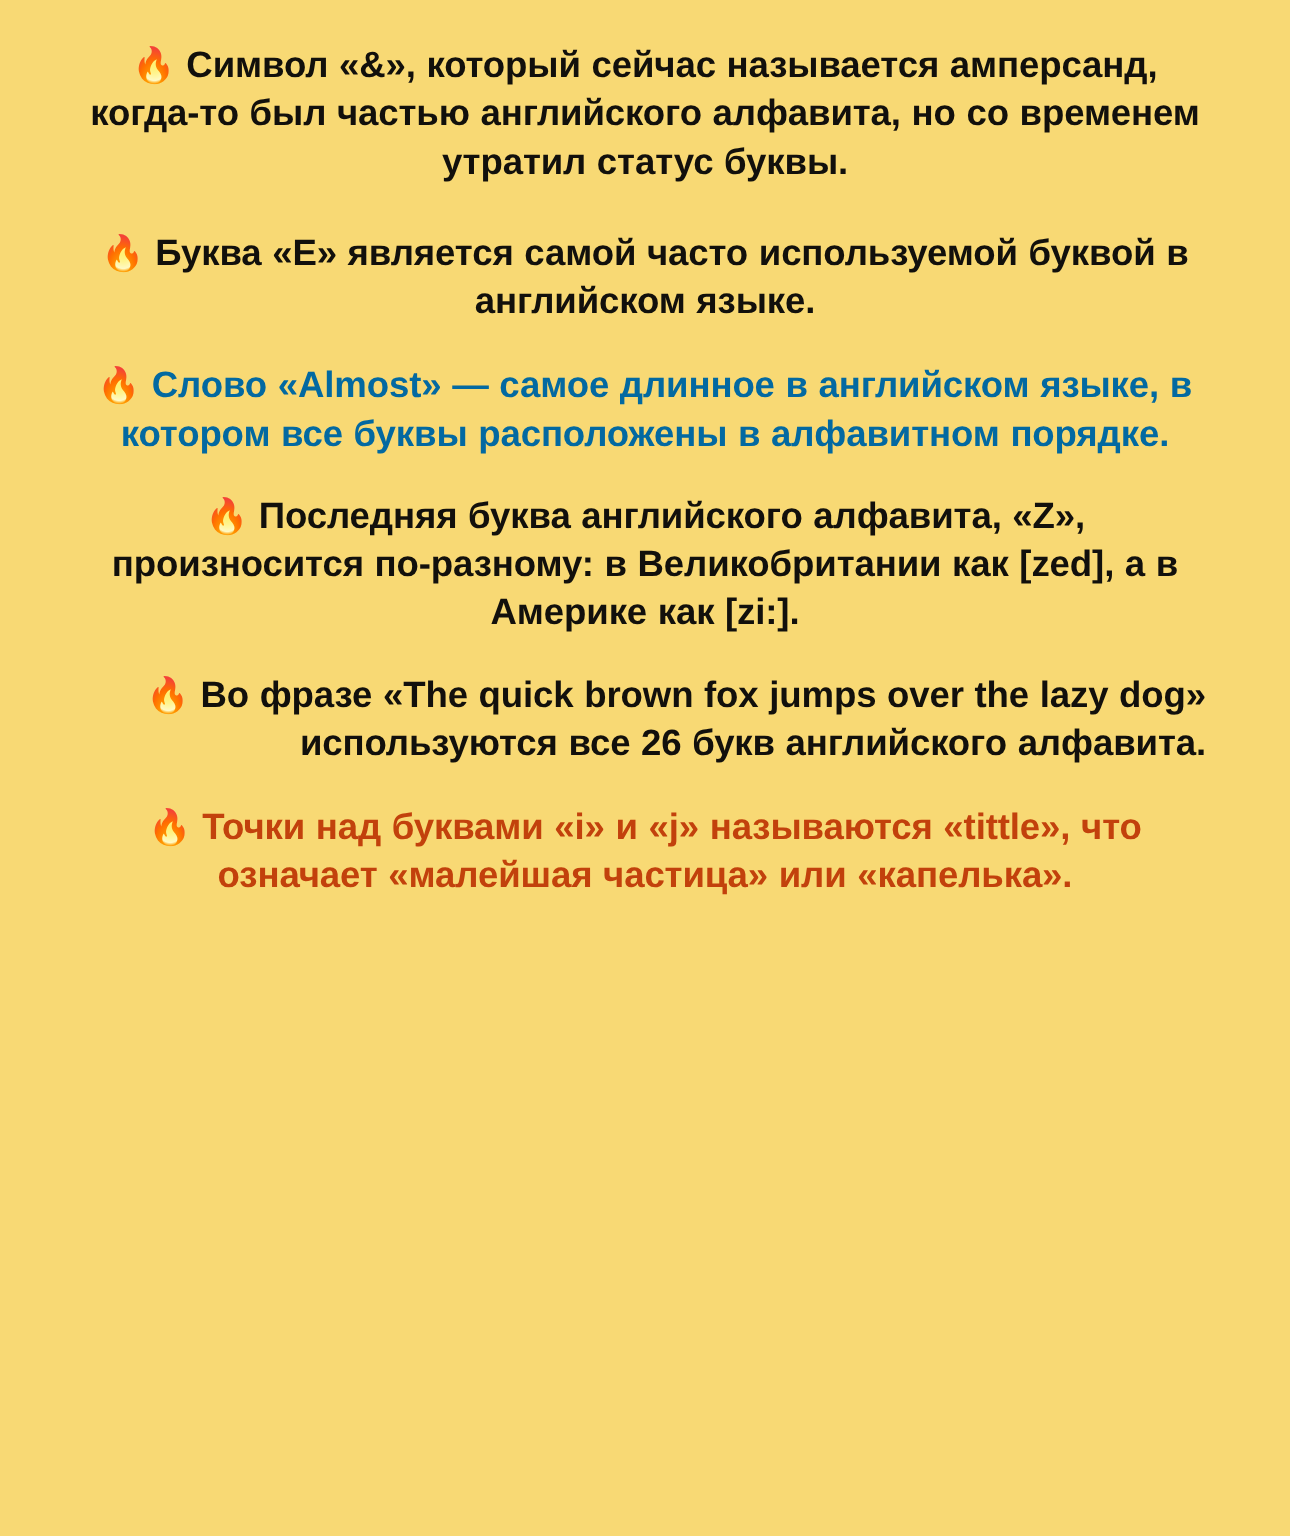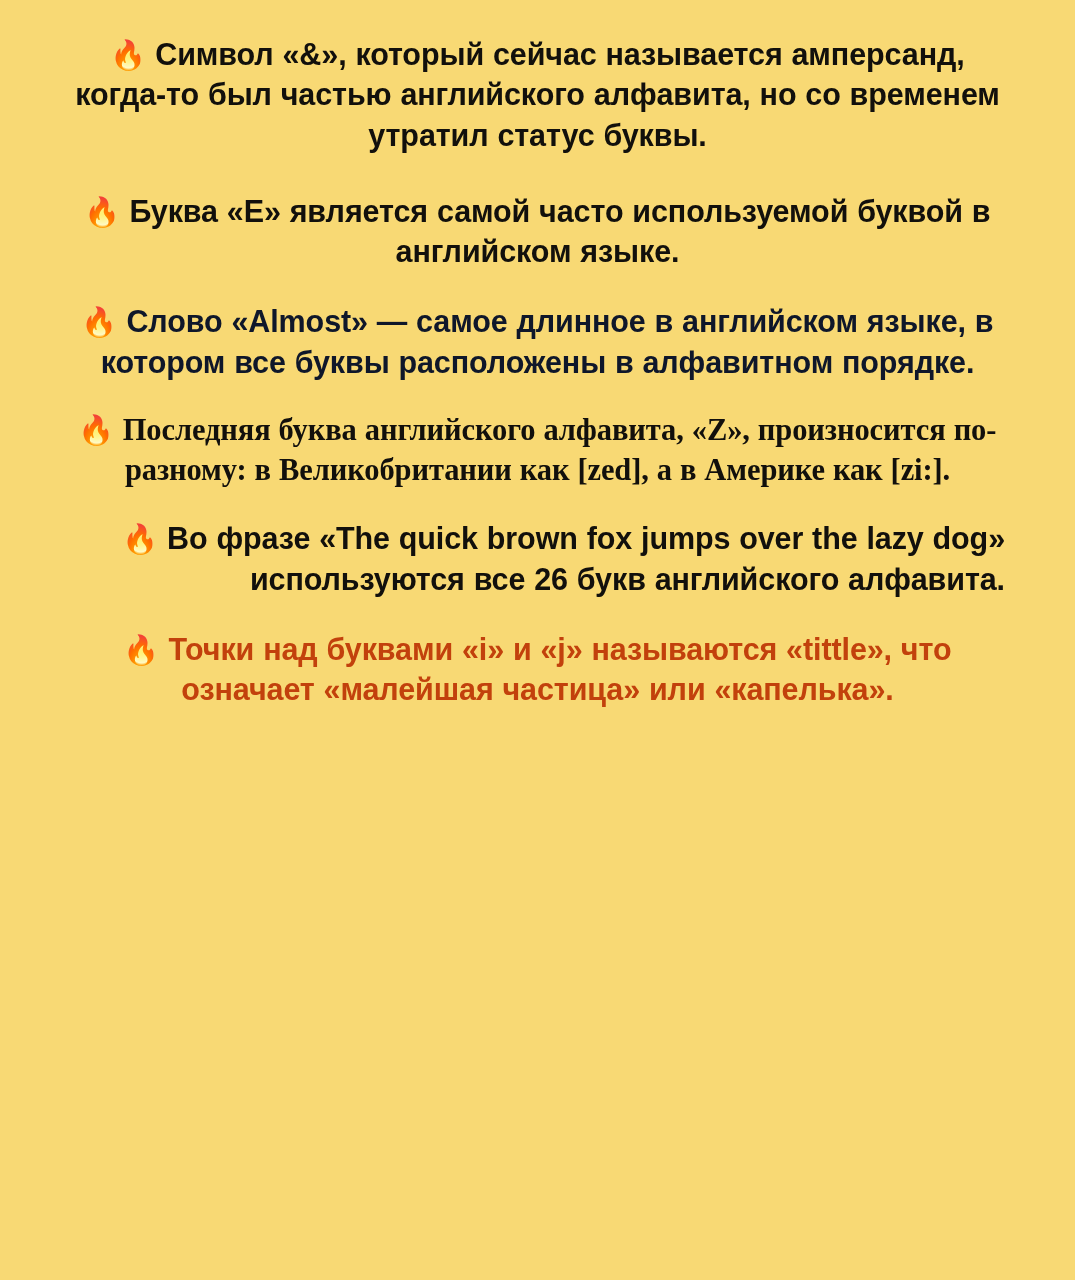--- a/index.html
+++ b/index.html
@@ -58,26 +58,26 @@
     <span class="flame">🔥</span>
     <span>Символ «&amp;», который сейчас называется амперсанд, когда-то был частью английского алфавита, но со временем утратил статус буквы.</span>
   </p>
 
   <p class="fact f2" style="color: rgb(18, 16, 12); text-align: center;">
     <span class="flame">🔥</span>
     <span>Буква «E» является самой часто используемой буквой в английском языке.</span>
   </p>
 
 
-  <p class="fact f4" style="color: #0f172a;">
+  <p class="fact f4" style="color: #0369a1;">
     <span class="flame">🔥</span>
     <span>Слово «Almost» — самое длинное в английском языке, в котором все буквы расположены в алфавитном порядке.</span>
   </p>
 
-  <p class="fact f5" style="color: rgb(18, 16, 12); font-family: Liberation Serif, serif;">
+  <p class="fact f5" style="color: rgb(18, 16, 12);">
     <span class="flame">🔥</span>
     <span>Последняя буква английского алфавита, «Z», произносится по-разному: в Великобритании как [zed], а в Америке как [zi:].</span>
   </p>
 
   <p class="fact f6" style="color: rgb(18, 16, 12);">
     <span class="flame">🔥</span>
     <span>Во фразе «The quick brown fox jumps over the lazy dog» используются все 26 букв английского алфавита.</span>
   </p>
 
   <p class="fact f7" style="color: #c2410c;">

